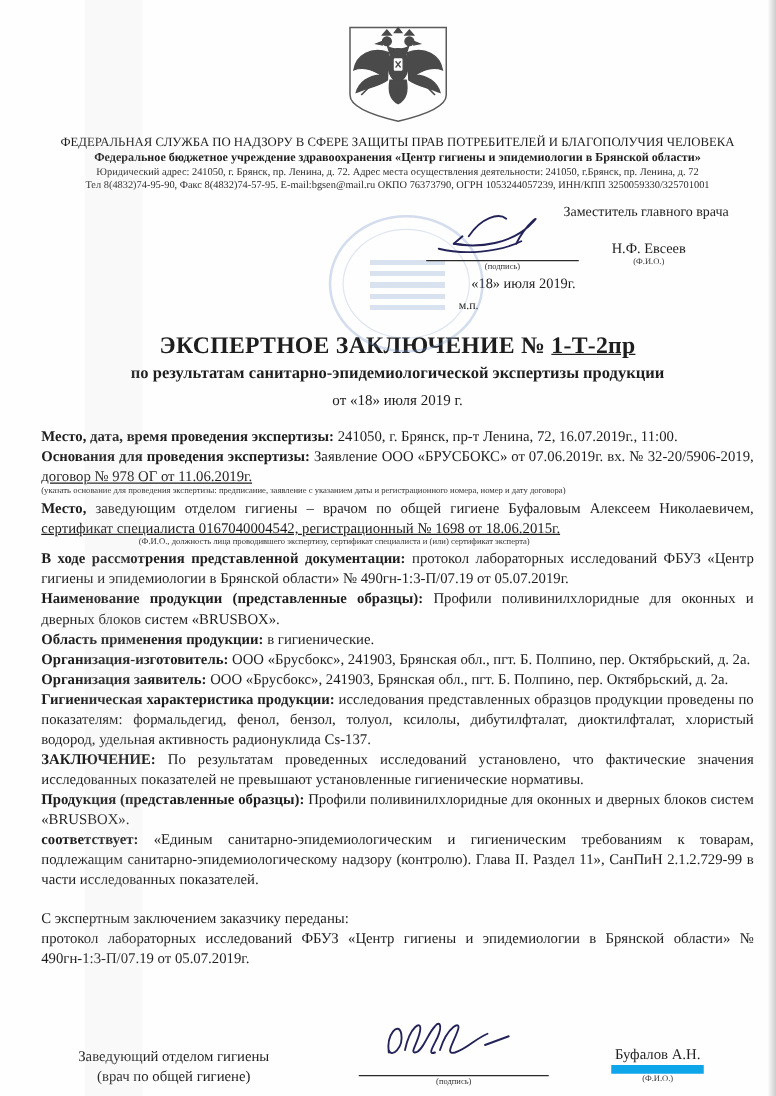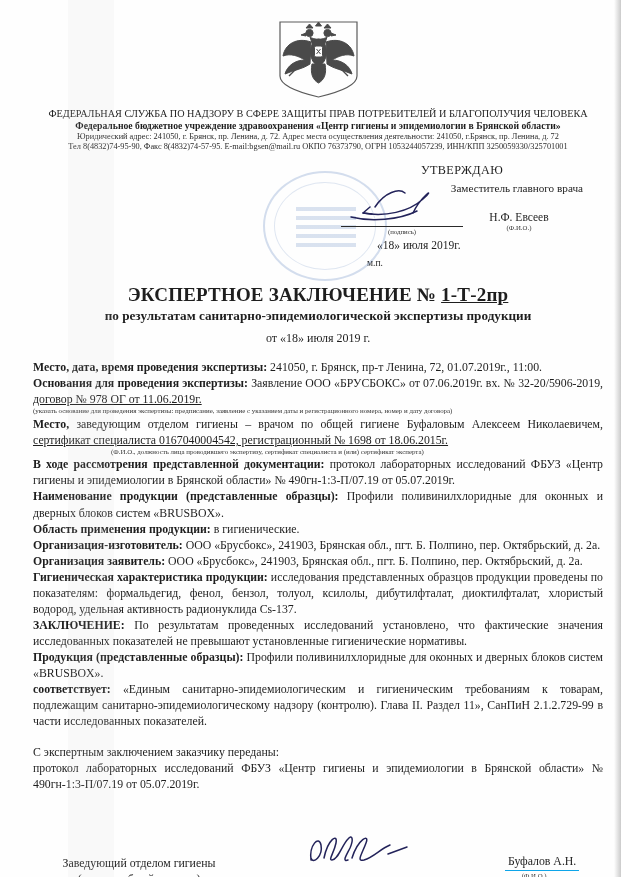--- a/index.html
+++ b/index.html
@@ -60,21 +60,21 @@
   .note { font-size:6.9px; color:#333; line-height:1.25; text-align:left; }
   .note.indent { padding-left:78px; }
   .gap { margin-top:15px; }
 
   .sign-row { display:flex; align-items:flex-start; margin-top:52px; }
   .sr-left { width:212px; text-align:center; font-size:11.8px; line-height:1.35; padding-top:12px; }
   .sr-mid { width:152px; margin-left:42px; text-align:center; position:relative; }
   .sr-mid svg { position:absolute; left:14px; bottom:14px; }
   .sr-mid .sig-line2 { border-bottom:1px solid #2a2a2a; height:34px; }
   .sr-right { margin-left:50px; text-align:center; padding-top:10px; }
-  .sr-right .xname { font-size:11.8px; border-bottom:1px solid #0ea5e9; padding:0 3px 1px;margin-left:16px; }
+  .sr-right .xname { font-size:11.8px; border-bottom:7px solid #0ea5e9; padding:0 3px 1px; }
   .ink { stroke:#23235a; fill:none; stroke-width:1.5; stroke-linecap:round; }
 </style>
 </head>
 <body>
 
 <div class="page">
   <div class="content">
 
     <div class="emblem">
       <svg width="106" height="80" viewBox="0 0 106 80">
@@ -99,21 +99,20 @@
       </svg>
     </div>
 
     <div class="h1">ФЕДЕРАЛЬНАЯ СЛУЖБА ПО НАДЗОРУ В СФЕРЕ ЗАЩИТЫ ПРАВ ПОТРЕБИТЕЛЕЙ И БЛАГОПОЛУЧИЯ ЧЕЛОВЕКА</div>
     <div class="h2">Федеральное бюджетное учреждение здравоохранения «Центр гигиены и эпидемиологии в Брянской области»</div>
     <div class="h3">Юридический адрес: 241050, г. Брянск, пр. Ленина, д. 72. Адрес места осуществления деятельности: 241050, г.Брянск, пр. Ленина, д. 72</div>
     <div class="h3">Тел 8(4832)74-95-90, Факс 8(4832)74-57-95. E-mail:bgsen@mail.ru ОКПО 76373790, ОГРН 1053244057239, ИНН/КПП 3250059330/325701001</div>
 
     <div class="approval">
       <div class="stamp"></div>
-      <div class="approve-word">УТВЕРЖДАЮ</div>
       <div class="approver-pos">Заместитель главного врача</div>
       <div class="sig-row">
         <div class="sig-col">
           <svg width="112" height="42" viewBox="0 0 112 42">
             <path class="ink" d="M8,33 C28,38 56,36 74,27"></path>
             <path class="ink" d="M70,29 C78,12 94,2 80,15 C66,28 42,33 20,29"></path>
             <path class="ink" d="M32,23 C42,8 56,4 62,9"></path>
             <path class="ink" d="M20,29 l7,-6 M20,29 l9,1"></path>
           </svg>
           <div class="sig-line"></div>
@@ -128,21 +127,21 @@
       <div class="mp">м.п.</div>
     </div>
 
     <div class="title-block">
       <div class="t1"><span>ЭКСПЕРТНОЕ ЗАКЛЮЧЕНИЕ № </span><span class="num">1-Т-2пр</span></div>
       <div class="t2">по результатам санитарно-эпидемиологической экспертизы продукции</div>
       <div class="t3">от «18» июля 2019 г.</div>
     </div>
 
     <div class="body-text">
-        <p class="para"><b>Место, дата, время проведения экспертизы:</b><span> 241050, г. Брянск, пр-т Ленина, 72, 01.07.2019г., 11:00.</span></p>
+        <p class="para"><b>Место, дата, время проведения экспертизы:</b><span> 241050, г. Брянск, пр-т Ленина, 72, 16.07.2019г., 11:00.</span></p>
         <p class="para"><b>Основания для проведения экспертизы:</b><span> Заявление ООО «БРУСБОКС» от 07.06.2019г. вх. № 32-20/5906-2019,</span> <span class="ul">договор № 978 ОГ от 11.06.2019г.</span></p>
         <div class="note">(указать основание для проведения экспертизы: предписание, заявление с указанием даты и регистрационного номера, номер и дату договора)</div>
         <p class="para"><b>Место,</b><span> заведующим отделом гигиены – врачом по общей гигиене Буфаловым Алексеем Николаевичем,</span> <span class="ul">сертификат специалиста 0167040004542, регистрационный № 1698 от 18.06.2015г.</span></p>
         <div class="note indent">(Ф.И.О., должность лица проводившего экспертизу, сертификат специалиста и (или) сертификат эксперта)</div>
         <p class="para"><b>В ходе рассмотрения представленной документации:</b><span> протокол лабораторных исследований ФБУЗ «Центр гигиены и эпидемиологии в Брянской области» № 490гн-1:3-П/07.19 от 05.07.2019г.</span></p>
         <p class="para"><b>Наименование продукции (представленные образцы):</b><span> Профили поливинилхлоридные для оконных и дверных блоков систем «BRUSBOX».</span></p>
         <p class="para"><b>Область применения продукции:</b><span> в гигиенические.</span></p>
         <p class="para"><b>Организация-изготовитель:</b><span> ООО «Брусбокс», 241903, Брянская обл., пгт. Б. Полпино, пер. Октябрьский, д. 2а.</span></p>
         <p class="para"><b>Организация заявитель:</b><span> ООО «Брусбокс», 241903, Брянская обл., пгт. Б. Полпино, пер. Октябрьский, д. 2а.</span></p>
         <p class="para"><b>Гигиеническая характеристика продукции:</b><span> исследования представленных образцов продукции проведены по показателям: формальдегид, фенол, бензол, толуол, ксилолы, дибутилфталат, диоктилфталат, хлористый водород, удельная активность радионуклида Cs-137.</span></p>

